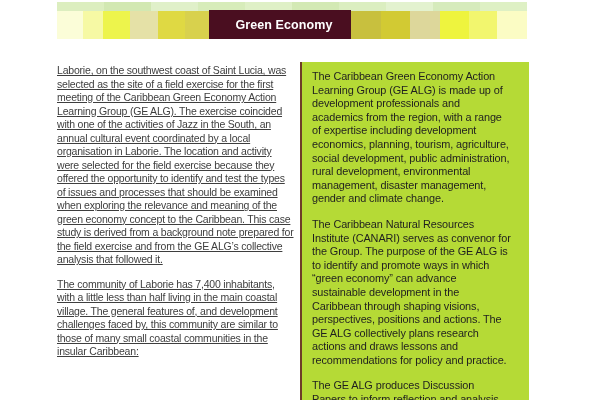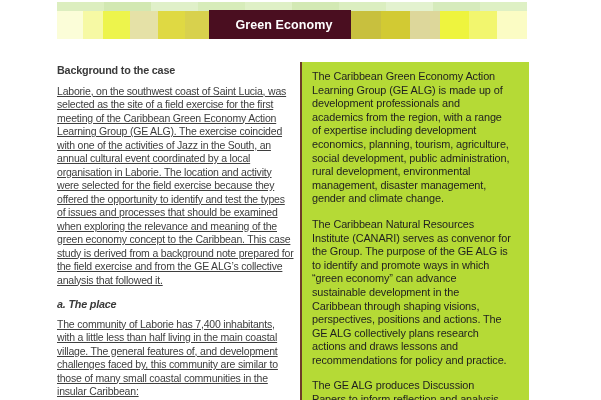--- a/index.html
+++ b/index.html
@@ -126,23 +126,21 @@
         <div class="block" style="background: rgb(200, 192, 62); width: 30px;"></div>
         <div class="block" style="background: rgb(210, 202, 51); width: 29px;"></div>
         <div class="block" style="background: rgb(221, 215, 155); width: 30px;"></div>
         <div class="block" style="background: rgb(238, 244, 62); width: 29px;"></div>
         <div class="block" style="background: rgb(242, 246, 110); width: 28px;"></div>
         <div class="block" style="background: rgb(251, 252, 196); width: 30px;"></div>
       </div>
   </div>
 
   <div class="article">
-    <h2>Background to the case</h2>
     <p>Laborie, on the southwest coast of Saint Lucia, was selected as the site of a field exercise for the first meeting of the Caribbean Green Economy Action Learning Group (GE ALG). The exercise coincided with one of the activities of Jazz in the South, an annual cultural event coordinated by a local organisation in Laborie. The location and activity were selected for the field exercise because they offered the opportunity to identify and test the types of issues and processes that should be examined when exploring the relevance and meaning of the green economy concept to the Caribbean. This case study is derived from a background note prepared for the field exercise and from the GE ALG’s collective analysis that followed it.</p>
-    <h3>a. The place</h3>
     <p>The community of Laborie has 7,400 inhabitants, with a little less than half living in the main coastal village. The general features of, and development challenges faced by, this community are similar to those of many small coastal communities in the insular Caribbean:</p>
   </div>
 
   <div class="sidebar-box" style="background: rgb(181, 218, 54);">
     <p>The Caribbean Green Economy Action Learning Group (GE ALG) is made up of development professionals and academics from the region, with a range of expertise including development economics, planning, tourism, agriculture, social development, public administration, rural development, environmental management, disaster management, gender and climate change.</p>
     <p>The Caribbean Natural Resources Institute (CANARI) serves as convenor for the Group. The purpose of the GE ALG is to identify and promote ways in which “green economy” can advance sustainable development in the Caribbean through shaping visions, perspectives, positions and actions. The GE ALG collectively plans research actions and draws lessons and recommendations for policy and practice.</p>
     <p>The GE ALG produces Discussion Papers to inform reflection and analysis on key topics relevant to transforming economic development in the Caribbean.  Please see</p>
   </div>
 
 </div>

